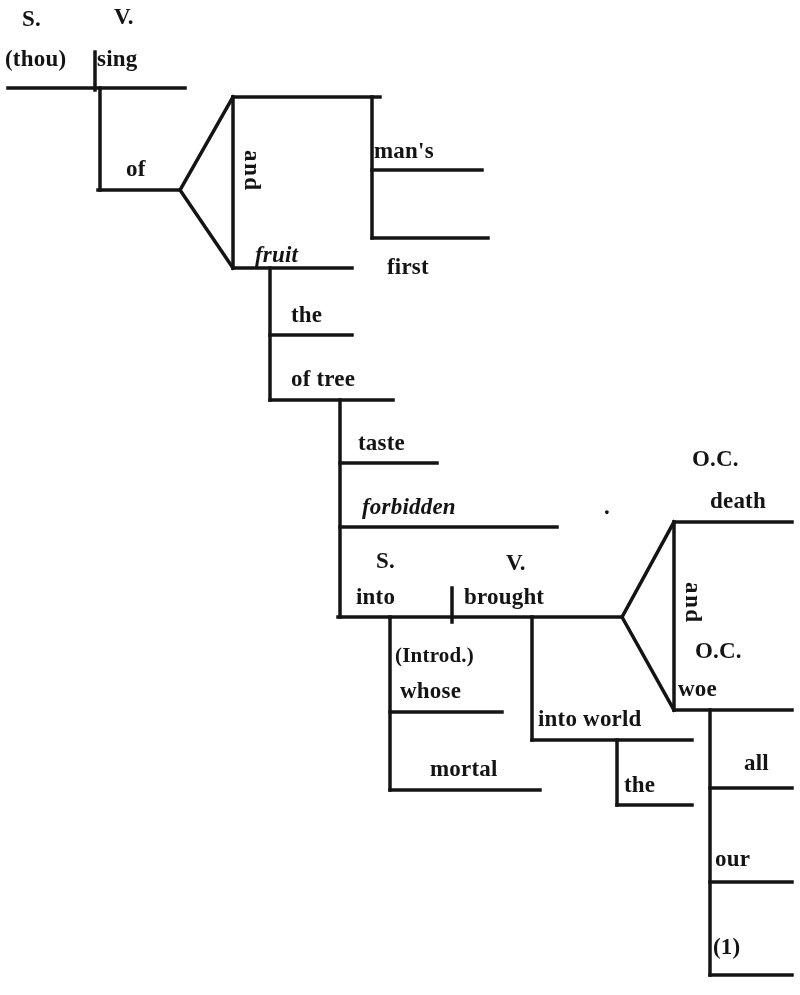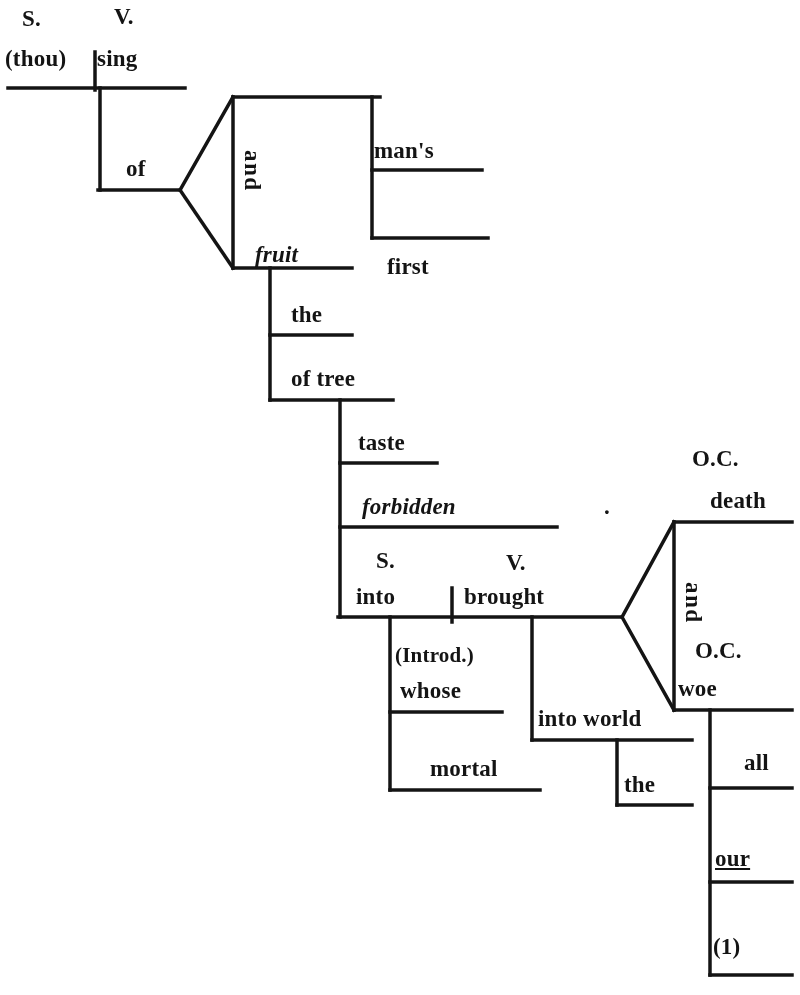--- a/index.html
+++ b/index.html
@@ -102,21 +102,21 @@
   <span class="lbl small" style="left:395px;top:644px;">(Introd.)</span>
   <span class="lbl" style="left:400px;top:678px;">whose</span>
   <span class="lbl" style="left:430px;top:756px;">mortal</span>
 
   <span class="lbl vert" style="left:681px;top:582px;">and</span>
   <span class="lbl" style="left:692px;top:446px;">O.C.</span>
   <span class="lbl" style="left:678px;top:488px;margin-left:32px;">death</span>
   <span class="lbl" style="left:695px;top:638px;">O.C.</span>
   <span class="lbl" style="left:678px;top:676px;">woe</span>
   <span class="lbl" style="left:718px;top:750px;margin-left:26px;">all</span>
-  <span class="lbl" style="left:715px;top:846px;text-decoration:underline;">our</span>
+  <span class="lbl" style="left:715px;top:846px;">our</span>
 
   <span class="lbl" style="left:538px;top:706px;">into world</span>
   <span class="lbl" style="left:624px;top:772px;">the</span>
 
   <span class="lbl" style="left:604px;top:494px;">.</span>
   <span class="lbl" style="left:713px;top:934px;">(1)</span>
 
 </div>
 
 </body></html>

